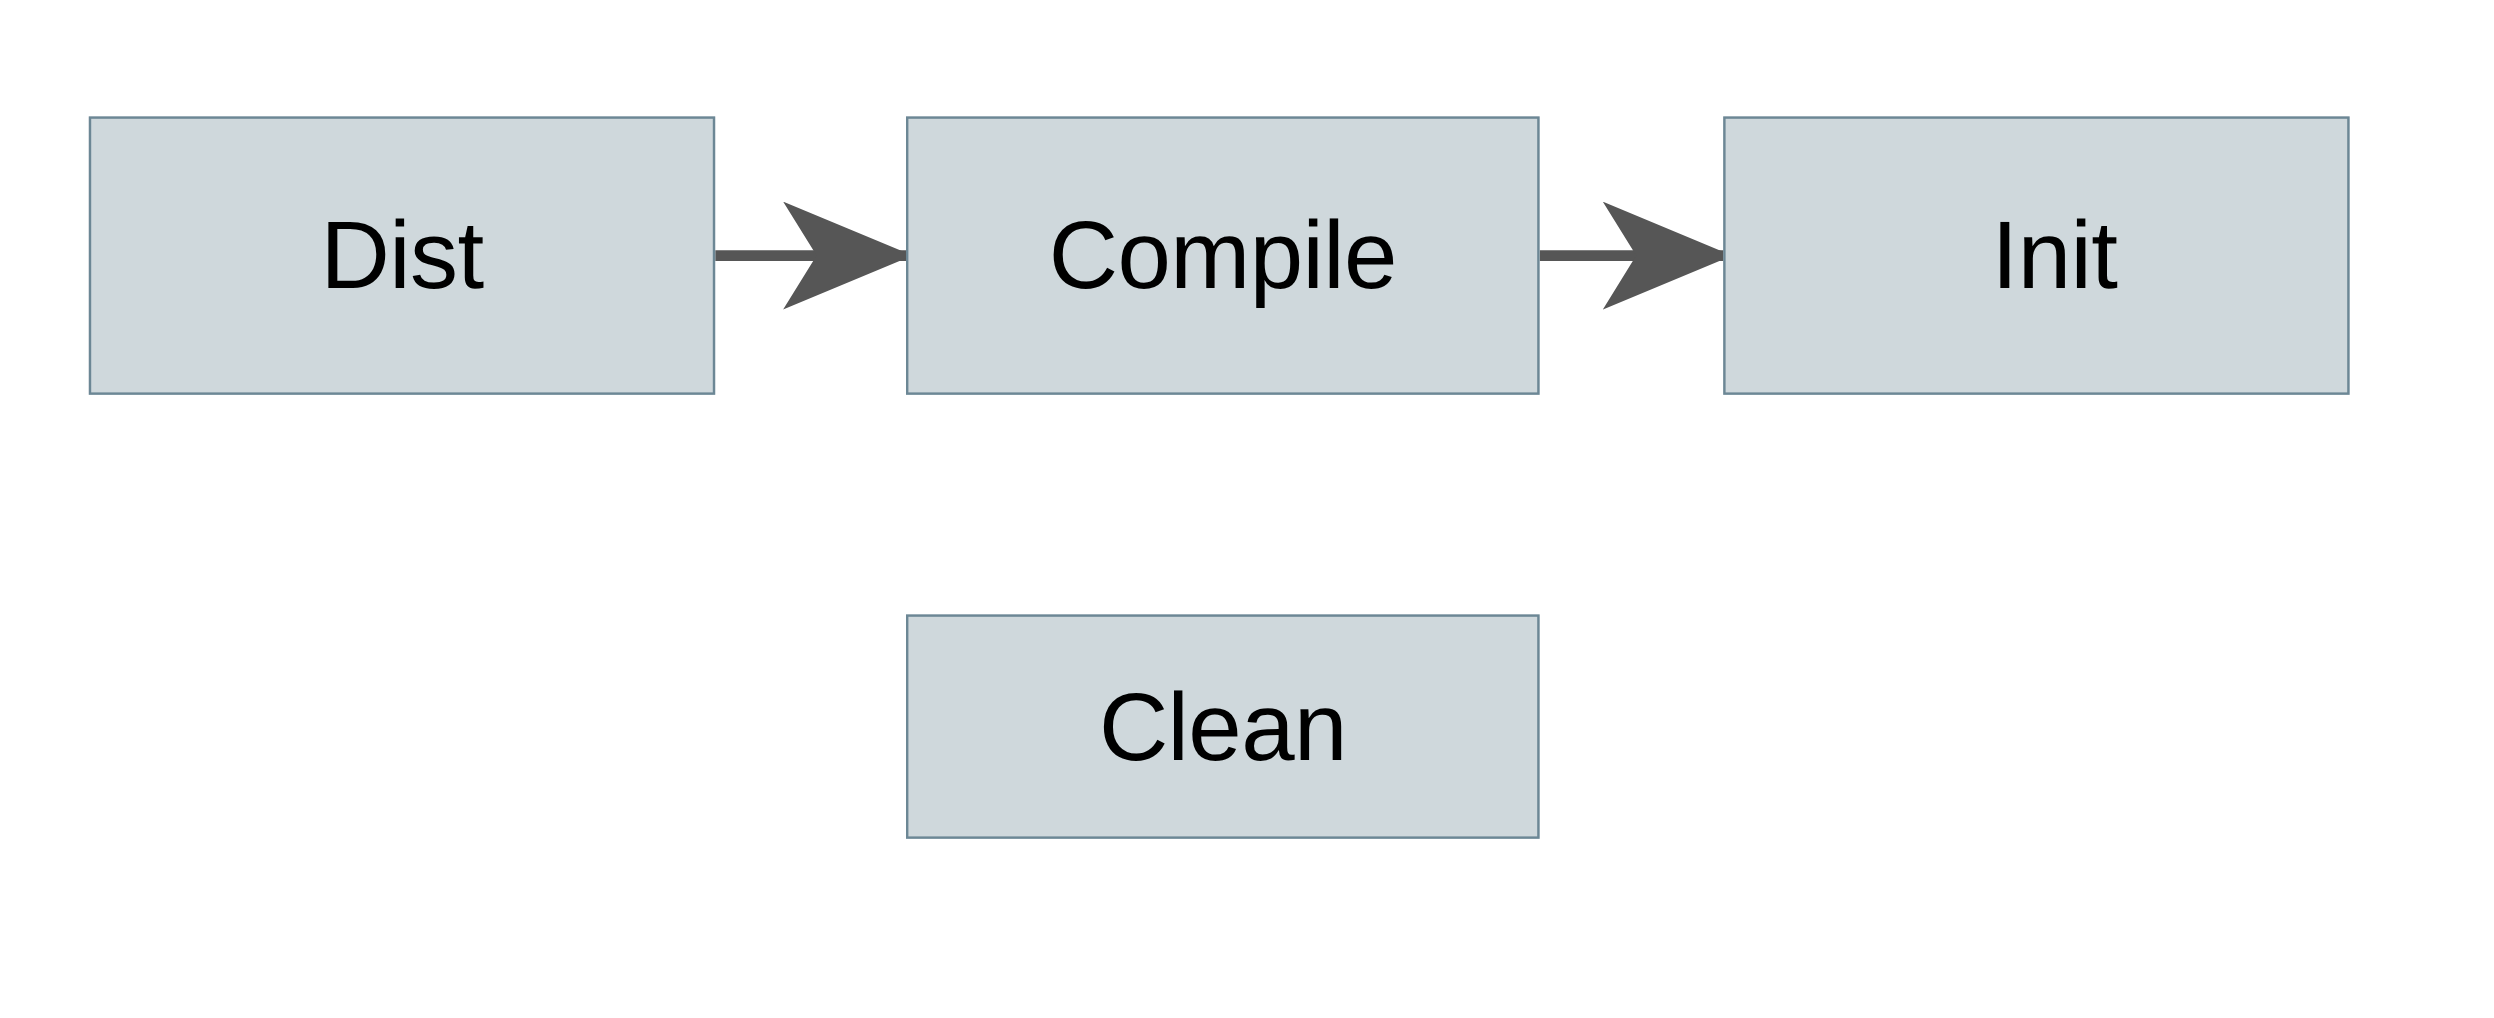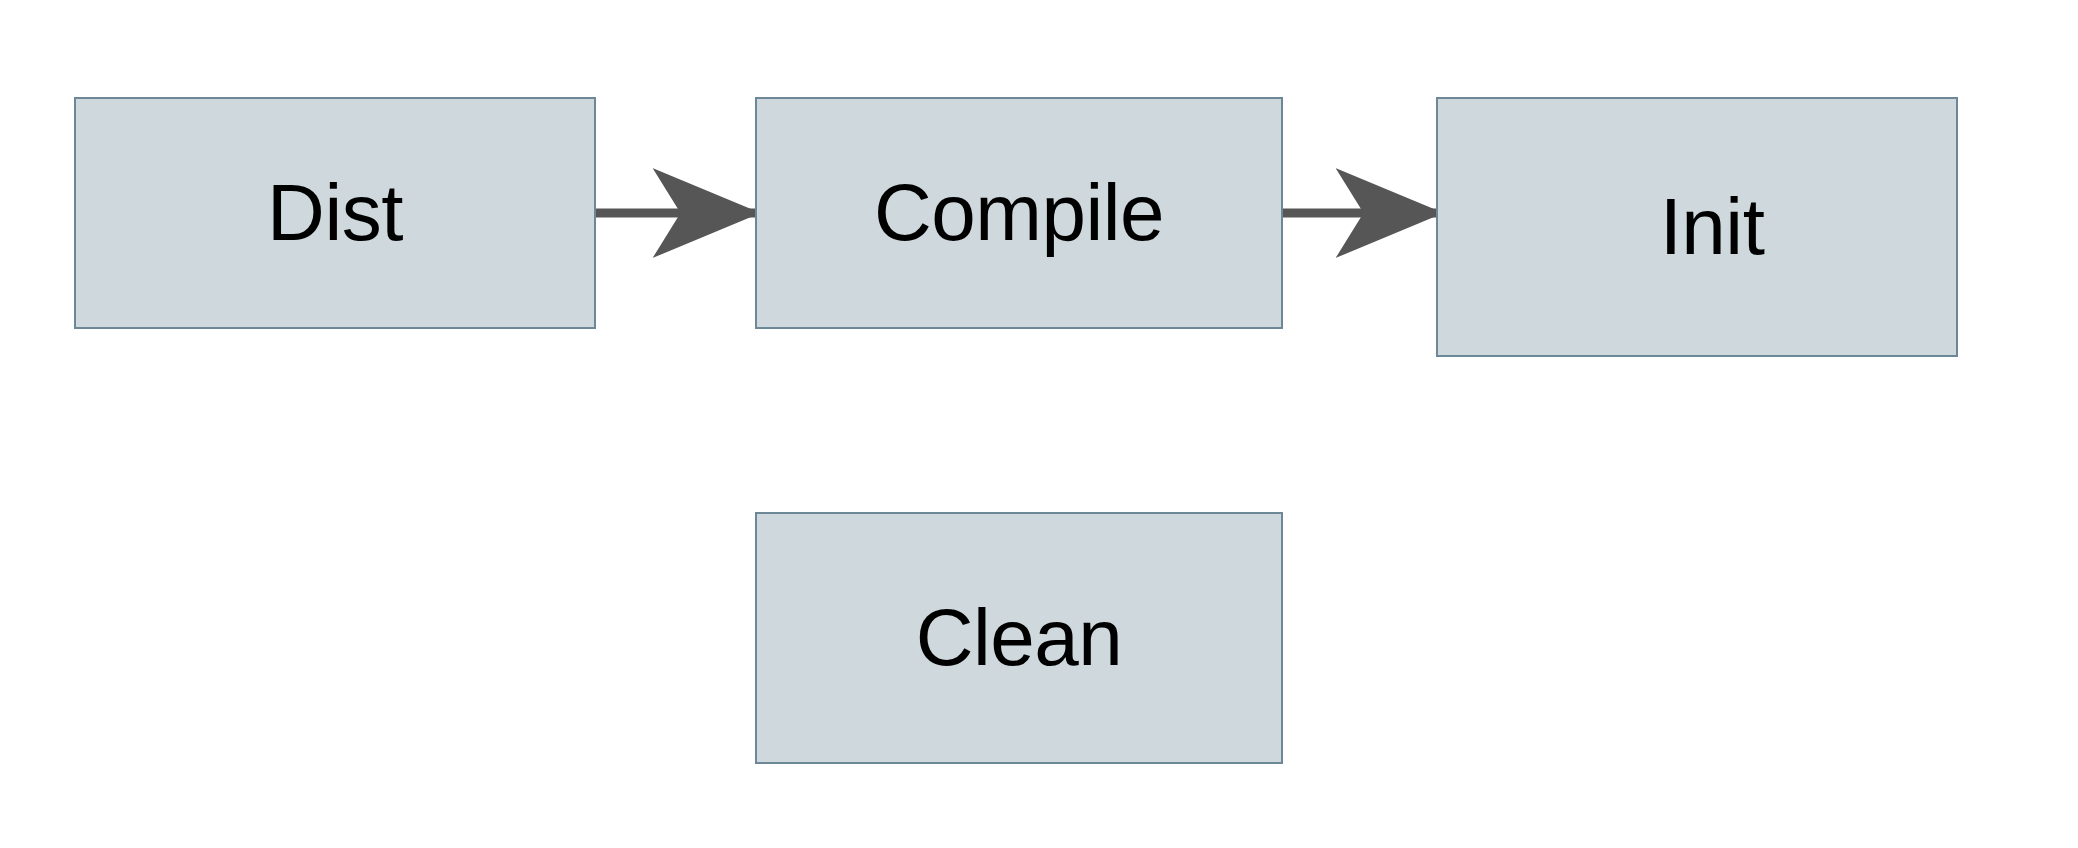--- a/index.html
+++ b/index.html
@@ -68,24 +68,24 @@
       </g>
   </svg>
 
   <div id="nodes-group">
       <div class="node" style="left: 74px; top: 97px; width: 522px; height: 232px; background: rgb(207, 216, 220); border-color: rgb(108, 135, 149); border-width: 2px;">
         <span class="node-label" style="font-size: 80px; color: rgb(0, 0, 0);">Dist</span>
       </div>
       <div class="node" style="left: 755px; top: 97px; width: 528px; height: 232px; background: rgb(207, 216, 220); border-color: rgb(108, 135, 149); border-width: 2px;">
         <span class="node-label" style="font-size: 80px; color: rgb(0, 0, 0);">Compile</span>
       </div>
-      <div class="node" style="left: 1436px; top: 97px; width: 522px; height: 260px; background: rgb(207, 216, 220); border-color: rgb(108, 135, 149); border-width: 2px; padding-left: 30px;">
+      <div class="node" style="left: 1436px; top: 97px; width: 522px; height: 232px; background: rgb(207, 216, 220); border-color: rgb(108, 135, 149); border-width: 2px; padding-left: 30px;">
         <span class="node-label" style="font-size: 80px; color: rgb(0, 0, 0);">Init</span>
       </div>
-      <div class="node" style="left: 755px; top: 512px; width: 528px; height: 252px; background: rgb(207, 216, 220); border-color: rgb(108, 135, 149); border-width: 2px;">
+      <div class="node" style="left: 755px; top: 512px; width: 528px; height: 187px; background: rgb(207, 216, 220); border-color: rgb(108, 135, 149); border-width: 2px;">
         <span class="node-label" style="font-size: 80px; color: rgb(0, 0, 0);">Clean</span>
       </div>
     </div>
 
   <div id="edge-hits">
       <div class="edge-hit" style="left: 596px; top: 199px; width: 161px; height: 28px;"></div>
       <div class="edge-hit" style="left: 1283px; top: 199px; width: 157px; height: 28px;"></div>
     </div>
 
 </div>

